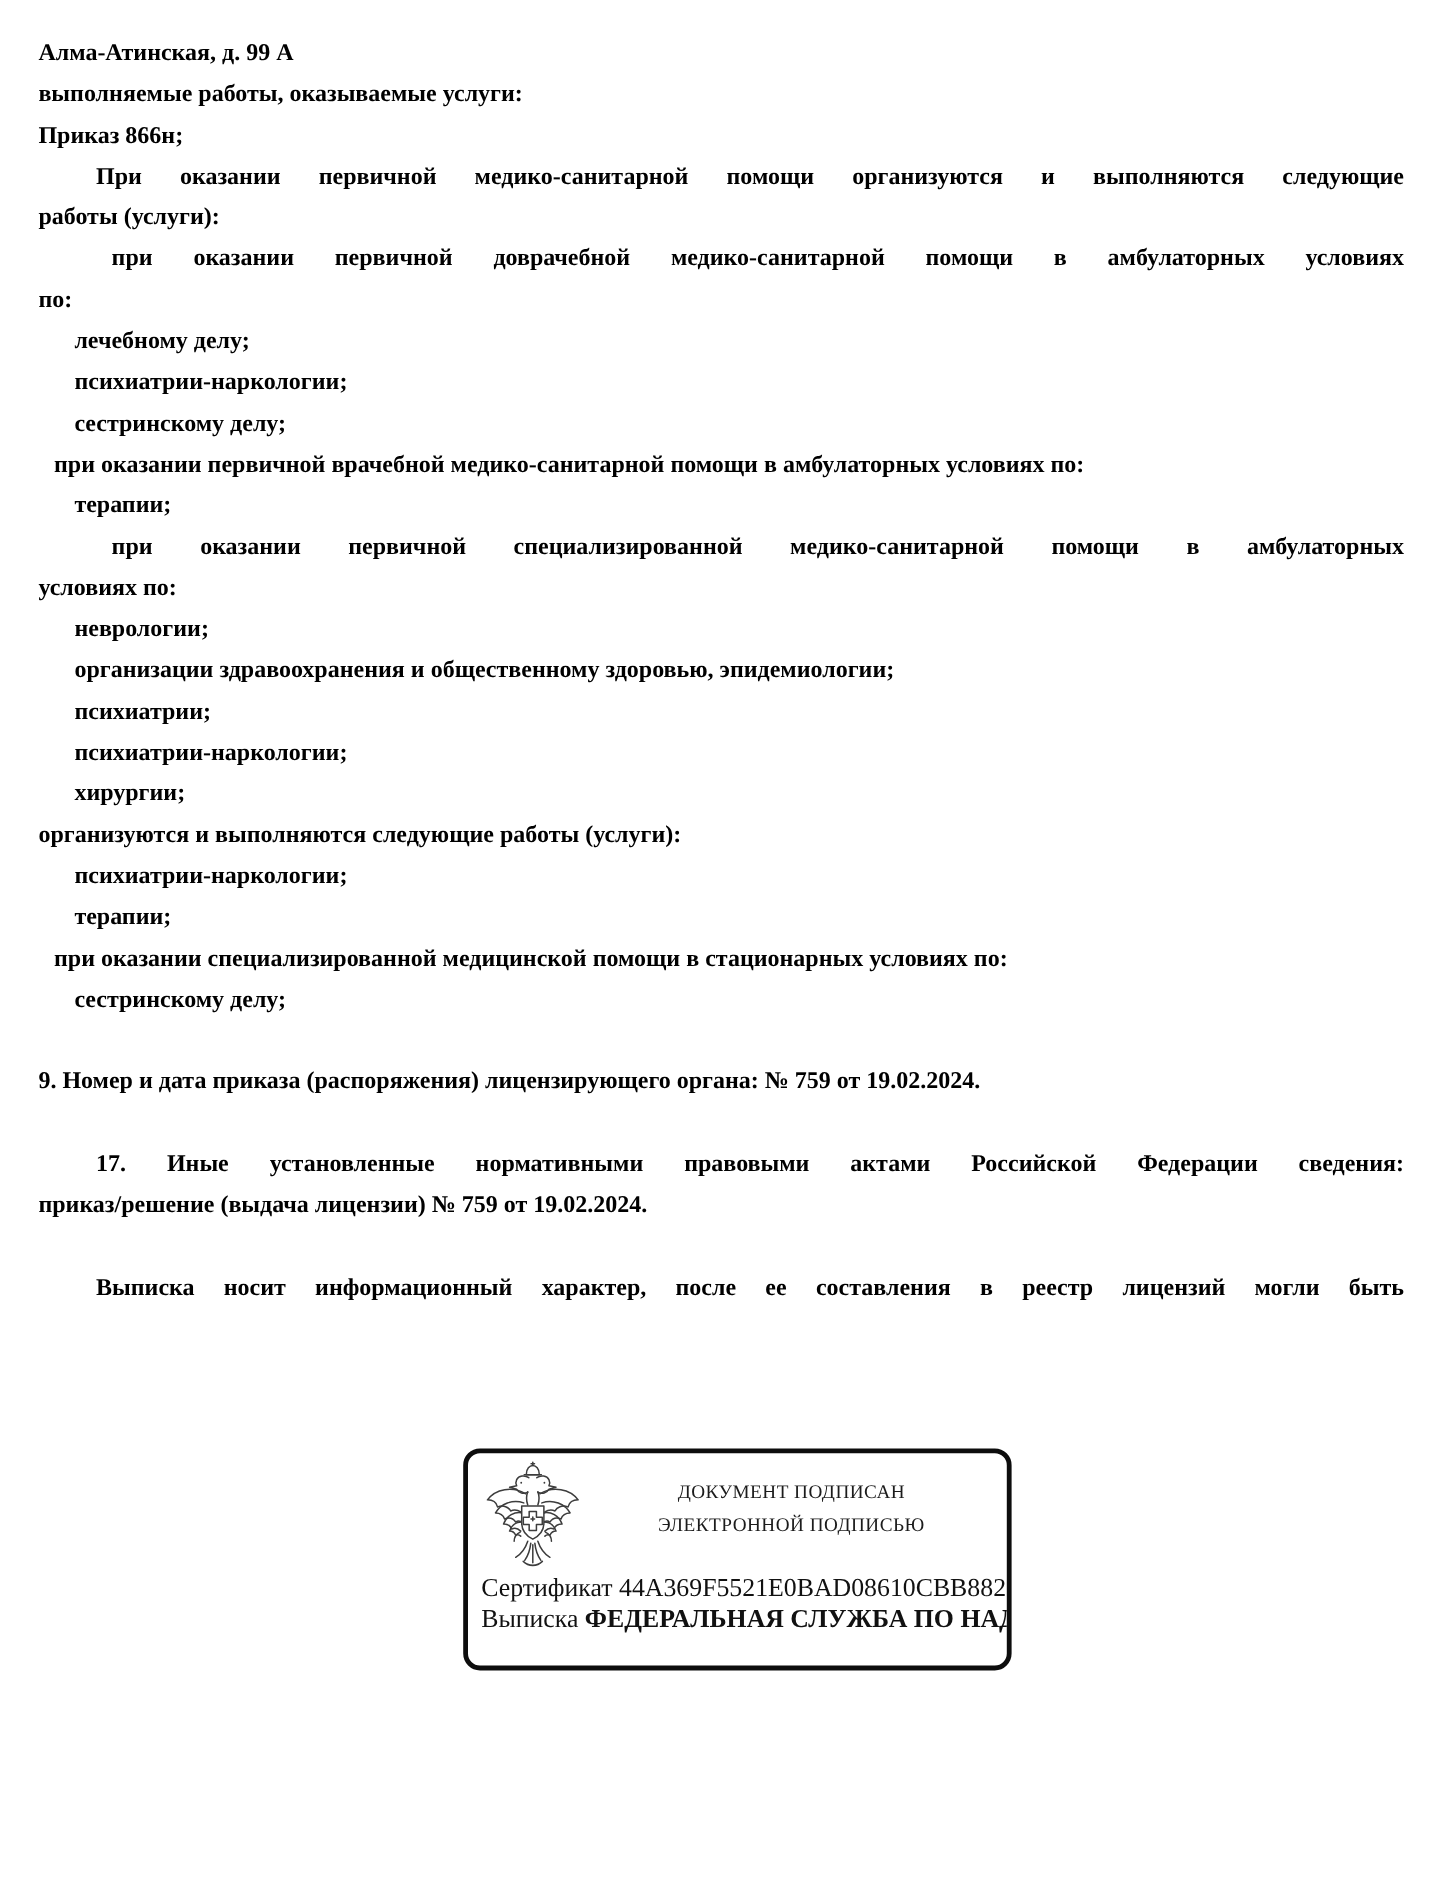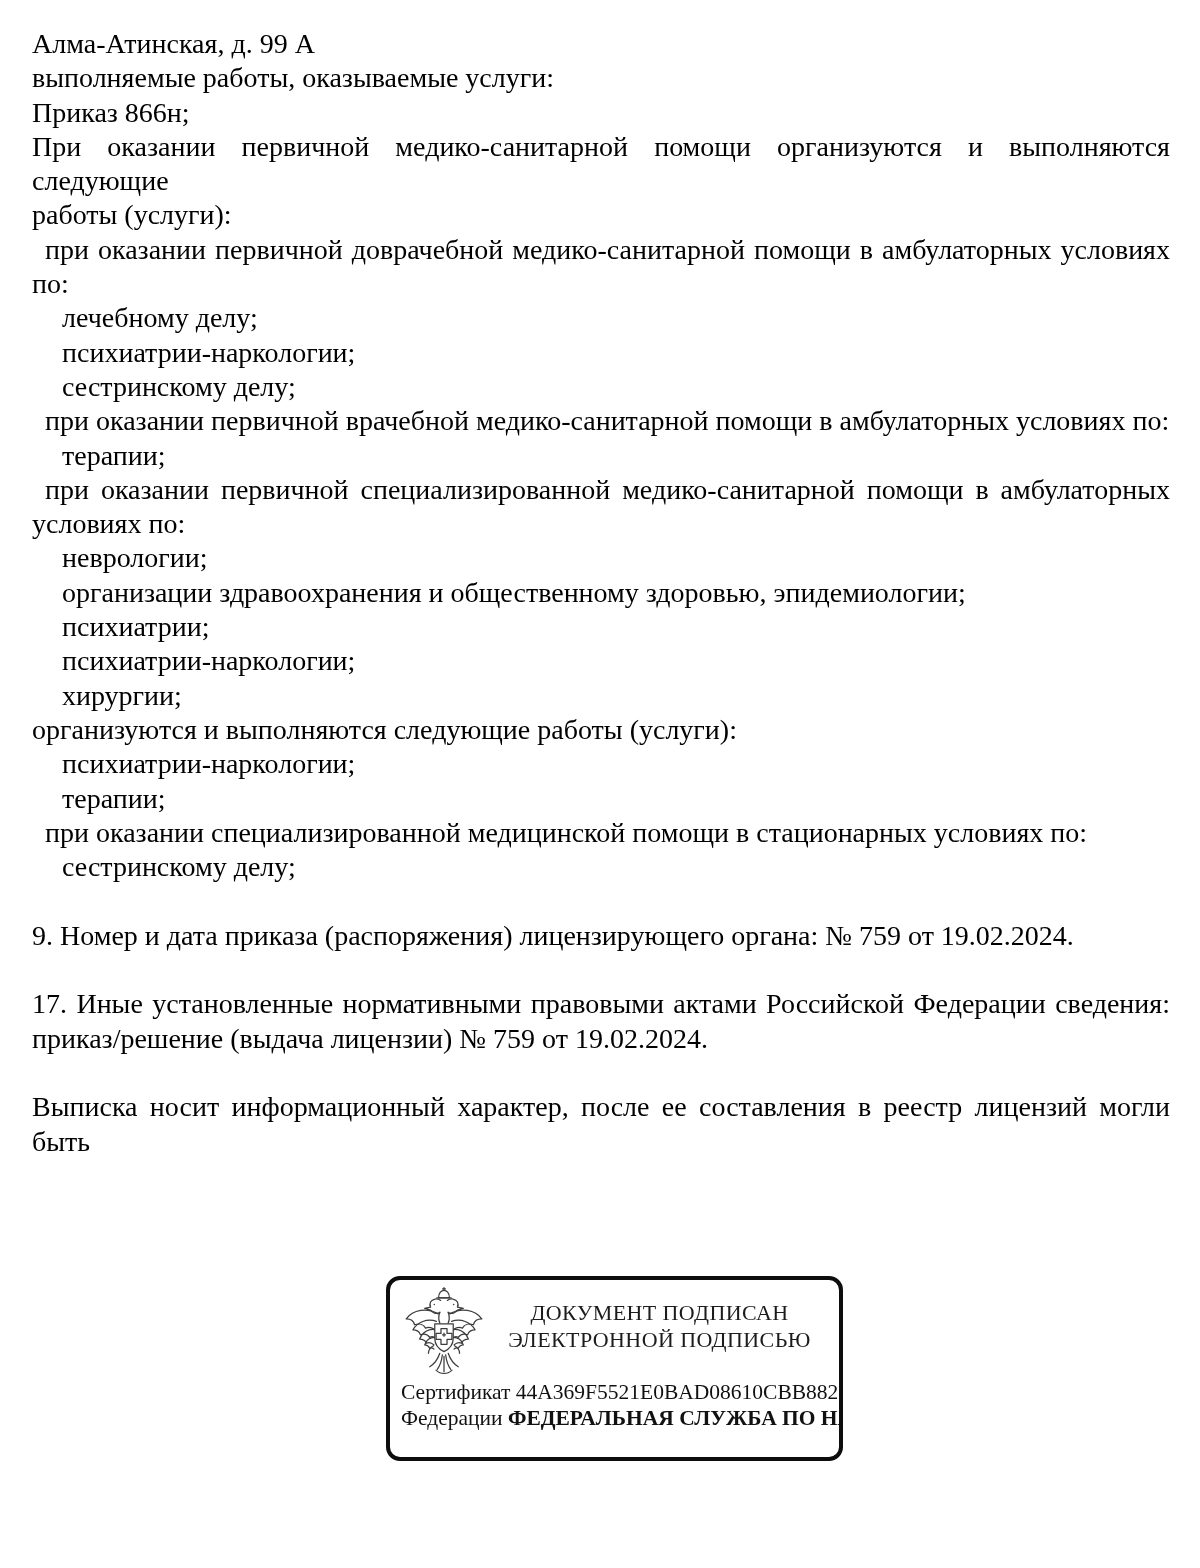--- a/index.html
+++ b/index.html
@@ -7,29 +7,31 @@
     position:relative;
     width:1200px;height:1568px;
     background:#ffffff;color:#000000;
     font-family:"Liberation Serif","DejaVu Serif",serif;
     padding:27px 30px 0 32px;
     box-sizing:border-box;
     overflow:hidden;
   }
   .doc-body{width:1138px;}
   .line{
-    font-size:28px;
+    font-size:20px;
     line-height:34.3px;
     min-height:34.3px;
     white-space:nowrap;
+    font-weight:bold;
   }
   .line.just{
     white-space:normal;
     text-align:justify;
     text-align-last:justify;
+    margin-left:48px;
   }
   .ind1{padding-left:13px;}
   .ind2{padding-left:30px;}
   .blank{height:34.3px;}
 
   .stamp{
     position:relative;
     margin-top:117px;
     margin-left:354px;
     width:457px;height:185px;
@@ -39,21 +41,21 @@
     overflow:hidden;
     background:#ffffff;
   }
   .emblem{
     position:absolute;left:12px;top:6px;
     width:84px;height:96px;
   }
   .stamp-title{
     position:absolute;left:92px;right:2px;top:19px;
     text-align:center;
-    font-size:22px;line-height:27.5px;
+    font-size:16px;line-height:27.5px;
     letter-spacing:0.4px;
     color:#1c1c1c;
   }
   .stamp-info{
     position:absolute;left:11px;right:0;top:100px;
     font-size:21.5px;line-height:25.8px;
     white-space:nowrap;
     color:#111111;
   }
   .owner-value{font-weight:bold;}
@@ -133,18 +135,18 @@
       </g>
     </svg>
 
     <div class="stamp-title">
       <div>ДОКУМЕНТ ПОДПИСАН</div>
       <div>ЭЛЕКТРОННОЙ ПОДПИСЬЮ</div>
     </div>
 
     <div class="stamp-info">
       <div><span>Сертификат</span>&nbsp;<span>44A369F5521E0BAD08610CBB88257ED3</span></div>
-      <div><span>Федерации</span>&nbsp;<span class="owner-value">ФЕДЕРАЛЬНАЯ СЛУЖБА ПО НАДЗОРУ В СФ</span></div>
+      <div><span>Выписка</span>&nbsp;<span class="owner-value">ФЕДЕРАЛЬНАЯ СЛУЖБА ПО НАДЗОРУ В СФ</span></div>
 
     </div>
   </div>
 
 </div>
 
 </body></html>

